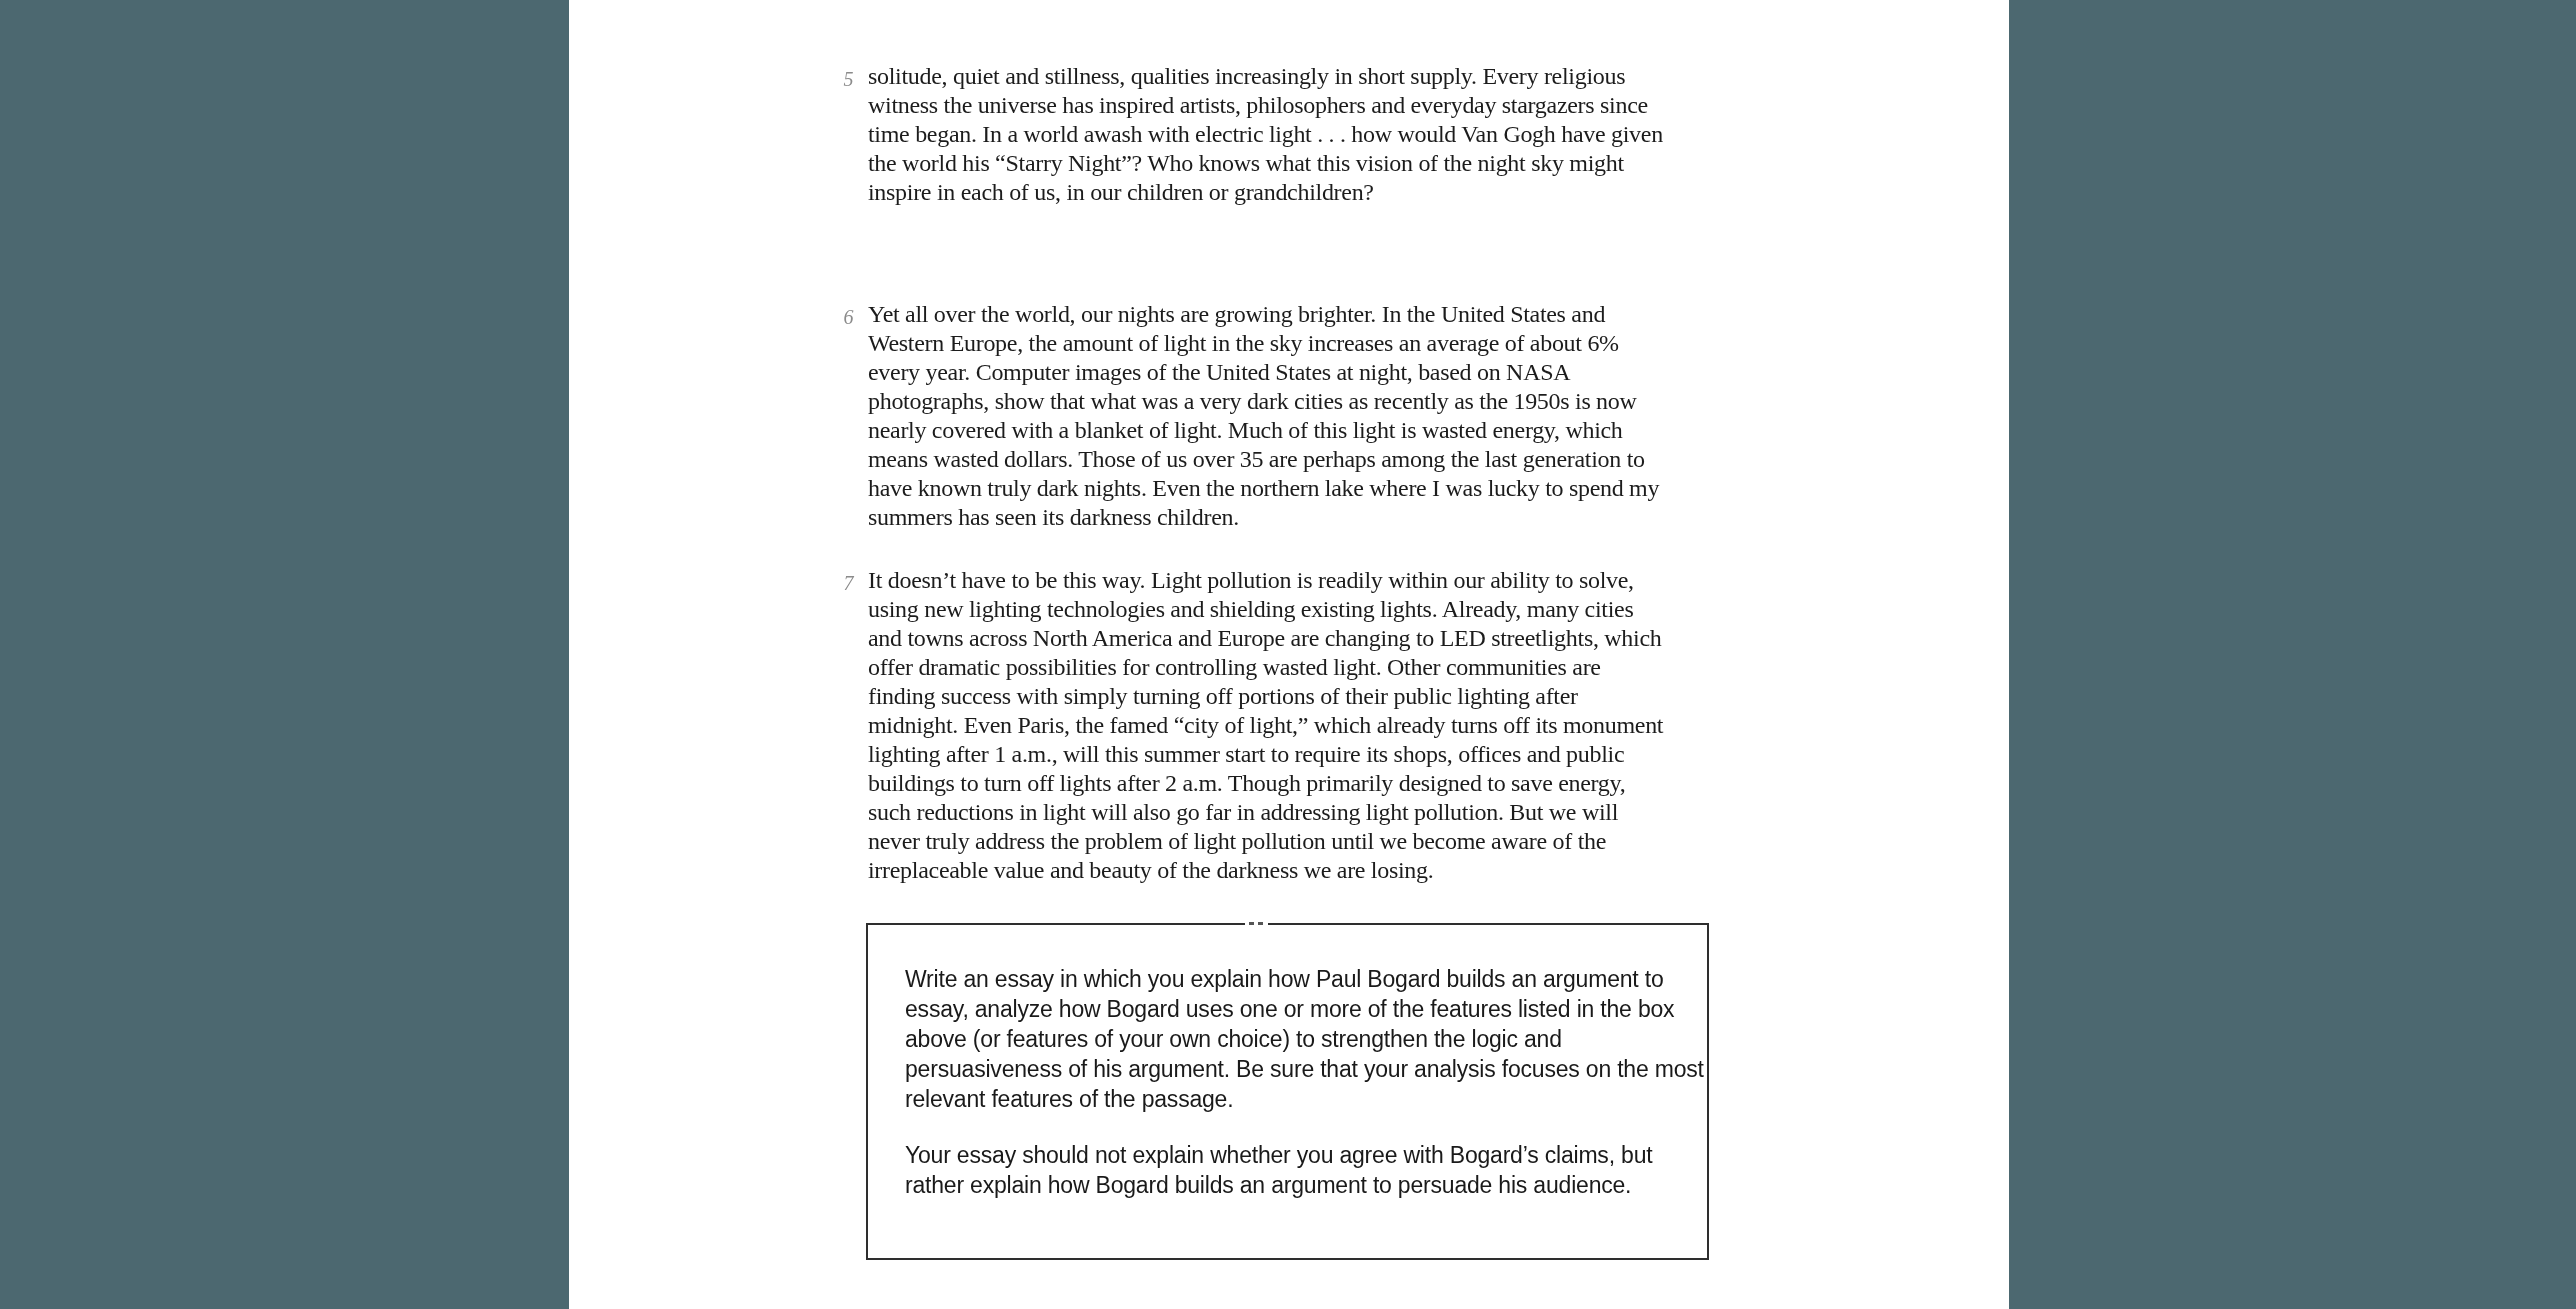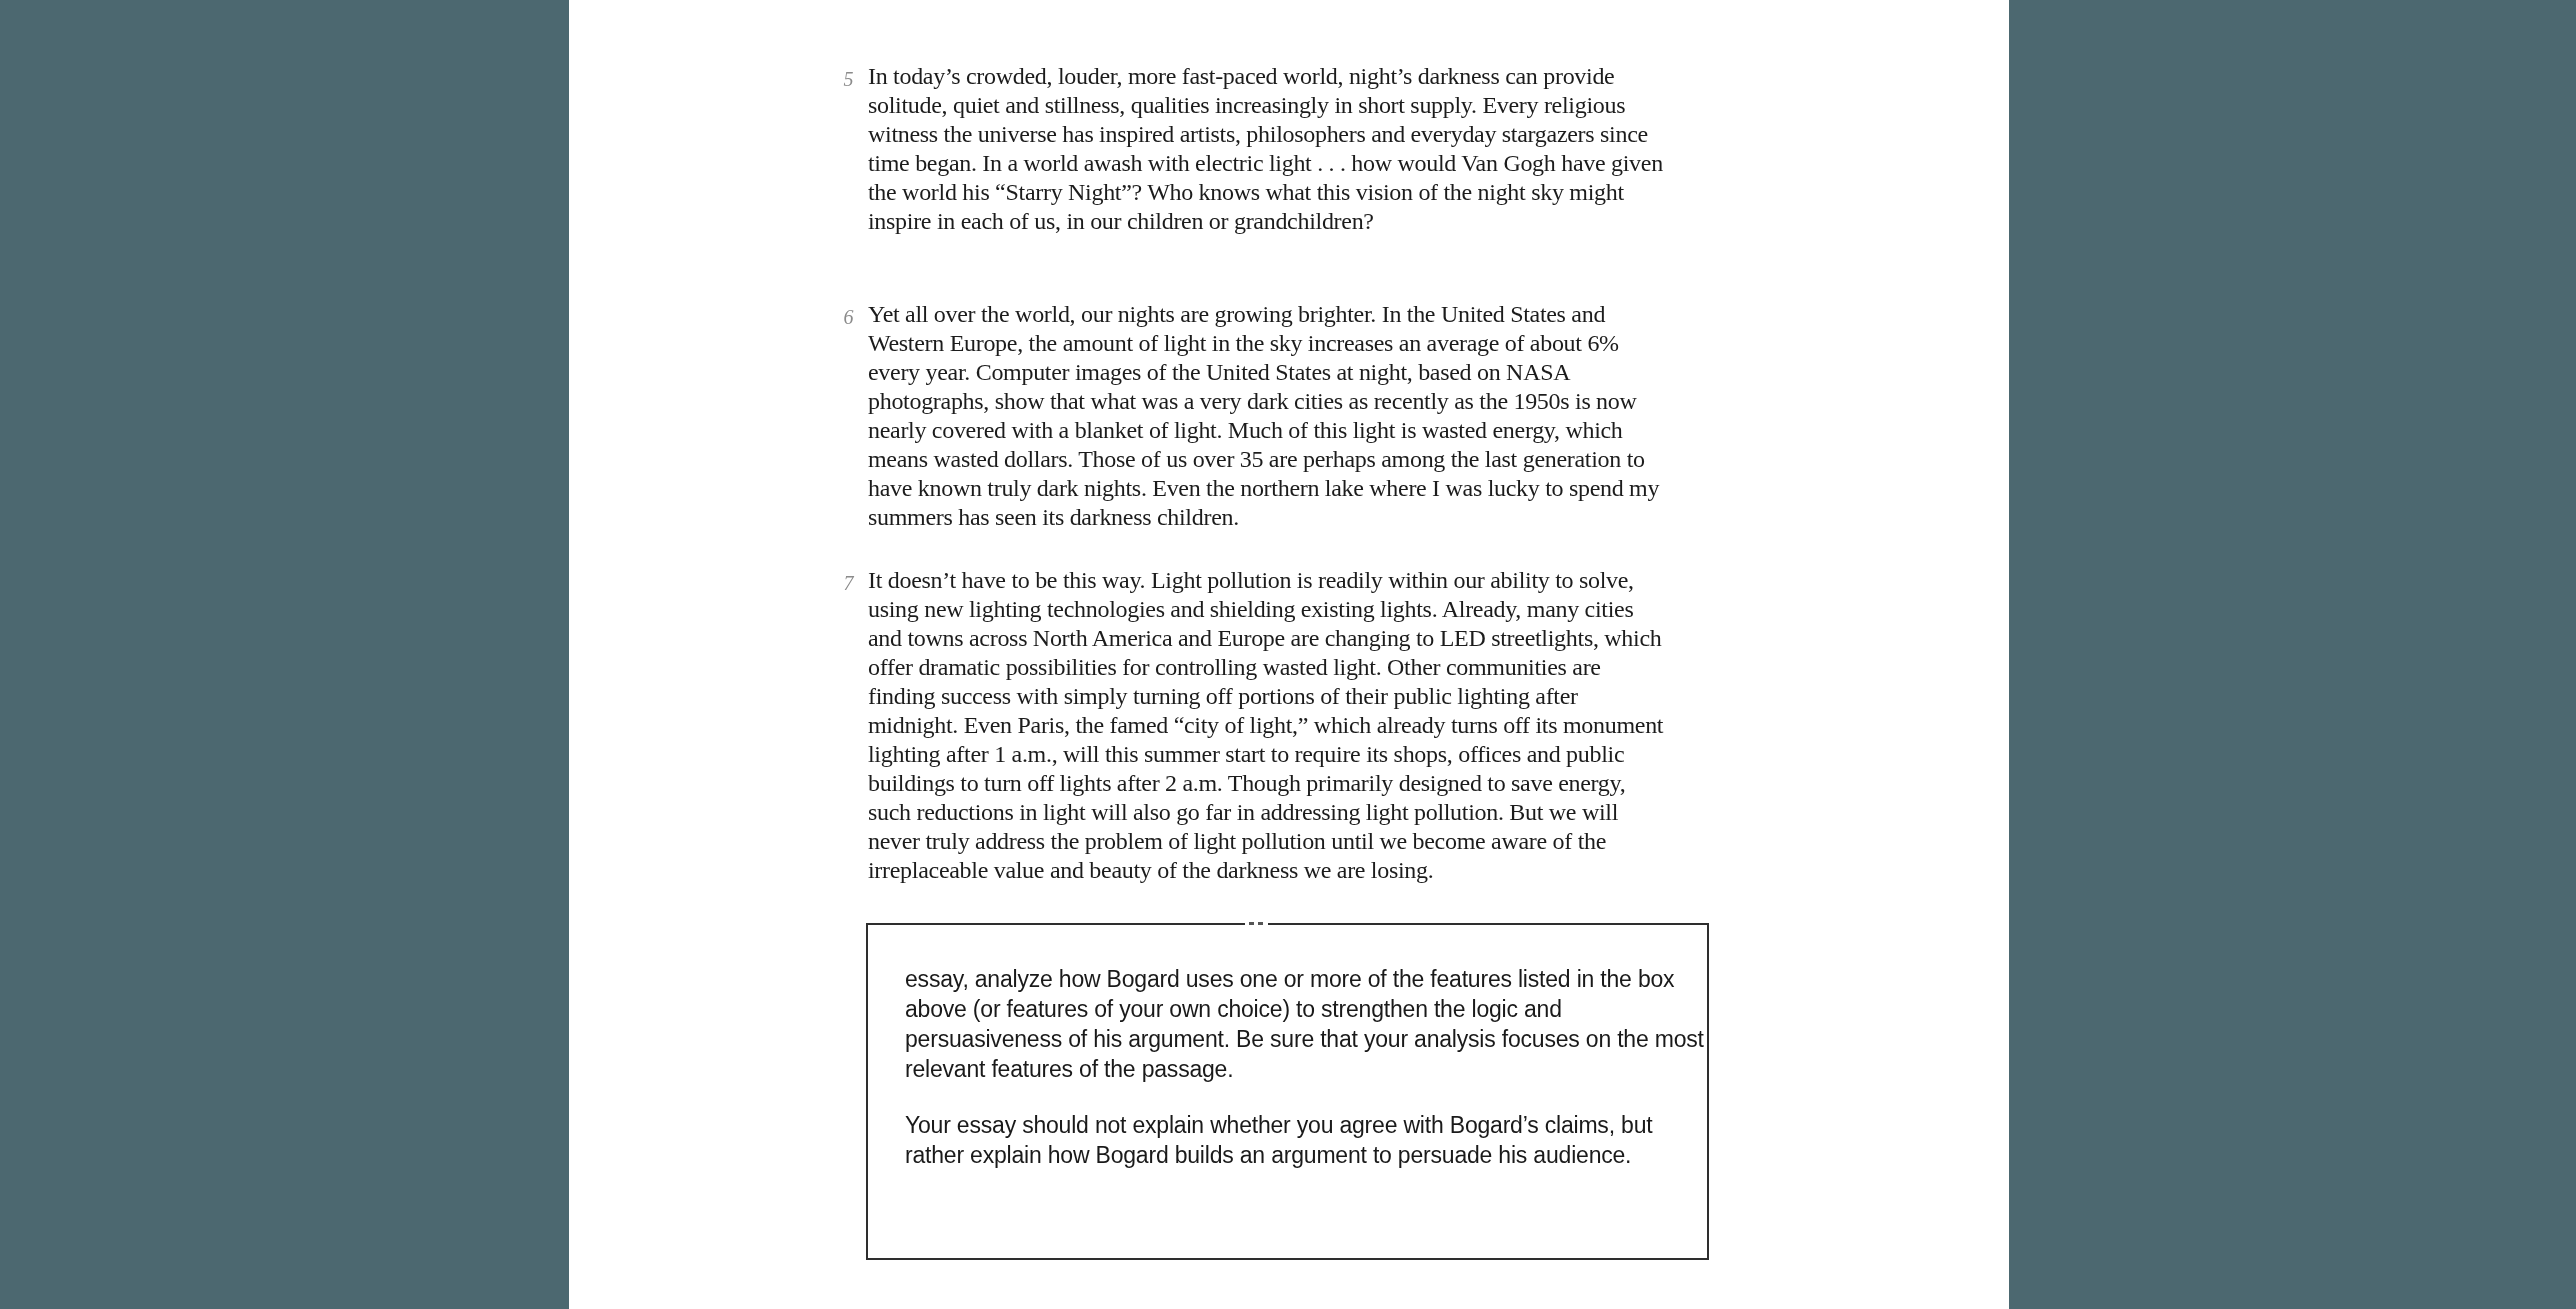--- a/index.html
+++ b/index.html
@@ -88,21 +88,20 @@
 </head>
 <body>
 
 <div class="margin-panel left" style="background: rgb(76, 104, 112);"></div>
 
 <div class="paper">
 
   <div class="passage-para p0">
     <span class="para-num">5</span>
     <div>
-        <div class="line">In today’s crowded, louder, more fast-paced world, night’s darkness can provide</div>
         <div class="line">solitude, quiet and stillness, qualities increasingly in short supply. Every religious</div>
         <div class="line">witness the universe has inspired artists, philosophers and everyday stargazers since</div>
         <div class="line">time began. In a world awash with electric light . . . how would Van Gogh have given</div>
         <div class="line">the world his “Starry Night”? Who knows what this vision of the night sky might</div>
         <div class="line">inspire in each of us, in our children or grandchildren?</div>
       </div>
   </div>
 
   <div class="passage-para p1">
     <span class="para-num">6</span>
@@ -132,20 +131,21 @@
         <div class="line">such reductions in light will also go far in addressing light pollution. But we will</div>
         <div class="line">never truly address the problem of light pollution until we become aware of the</div>
         <div class="line">irreplaceable value and beauty of the darkness we are losing.</div>
       </div>
   </div>
 
   <div class="prompt-box">
     <div class="border-nick"></div>
     <div class="prompt-inner">
       <div class="prompt-para">
+          <div class="line">Write an essay in which you explain how Paul Bogard builds an argument to</div>
           <div class="line">essay, analyze how Bogard uses one or more of the features listed in the box</div>
           <div class="line">above (or features of your own choice) to strengthen the logic and</div>
           <div class="line">persuasiveness of his argument. Be sure that your analysis focuses on the most</div>
           <div class="line">relevant features of the passage.</div>
         </div>
       <div class="prompt-para">
           <div class="line">Your essay should not explain whether you agree with Bogard’s claims, but</div>
           <div class="line">rather explain how Bogard builds an argument to persuade his audience.</div>
         </div>
     </div>

